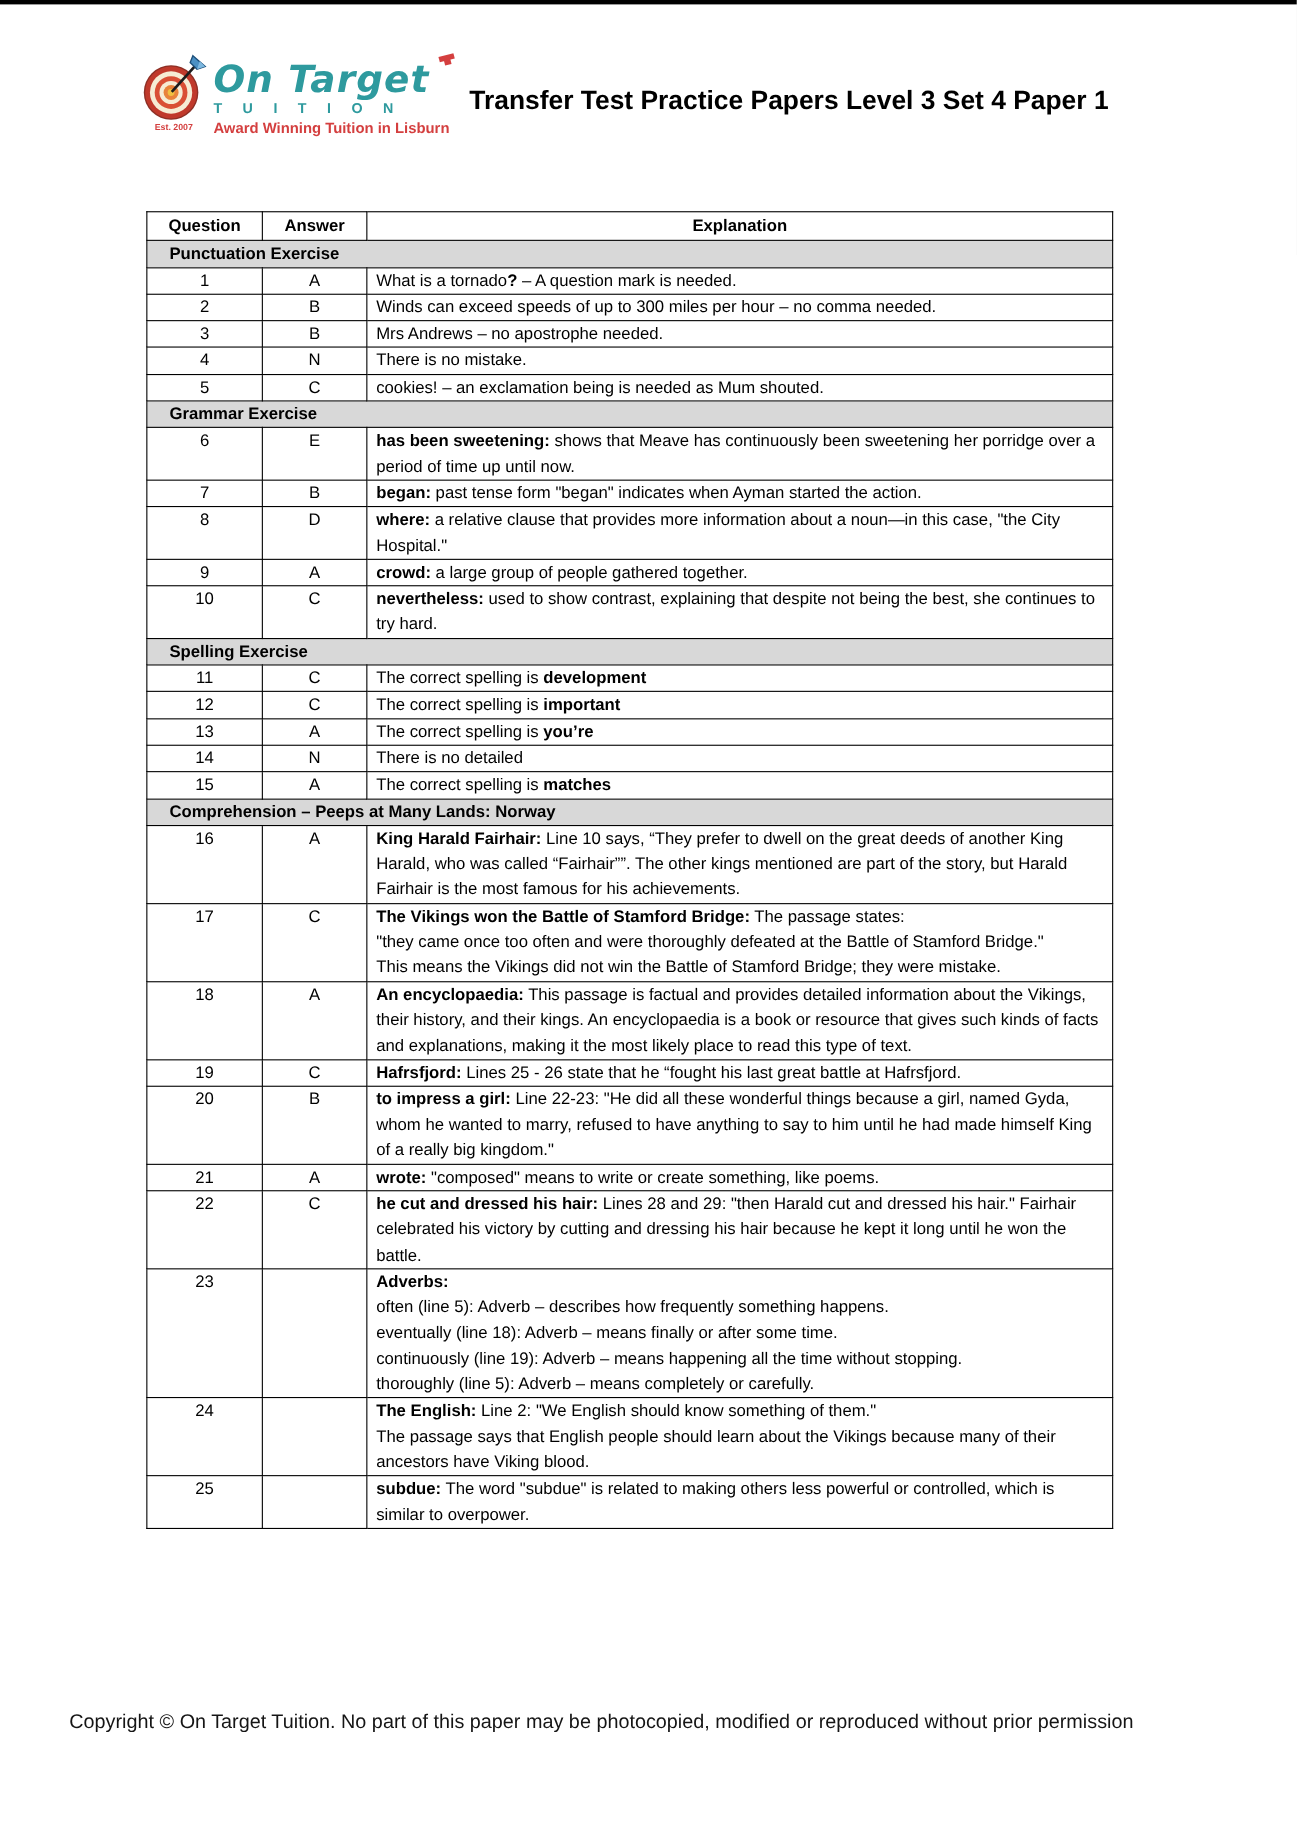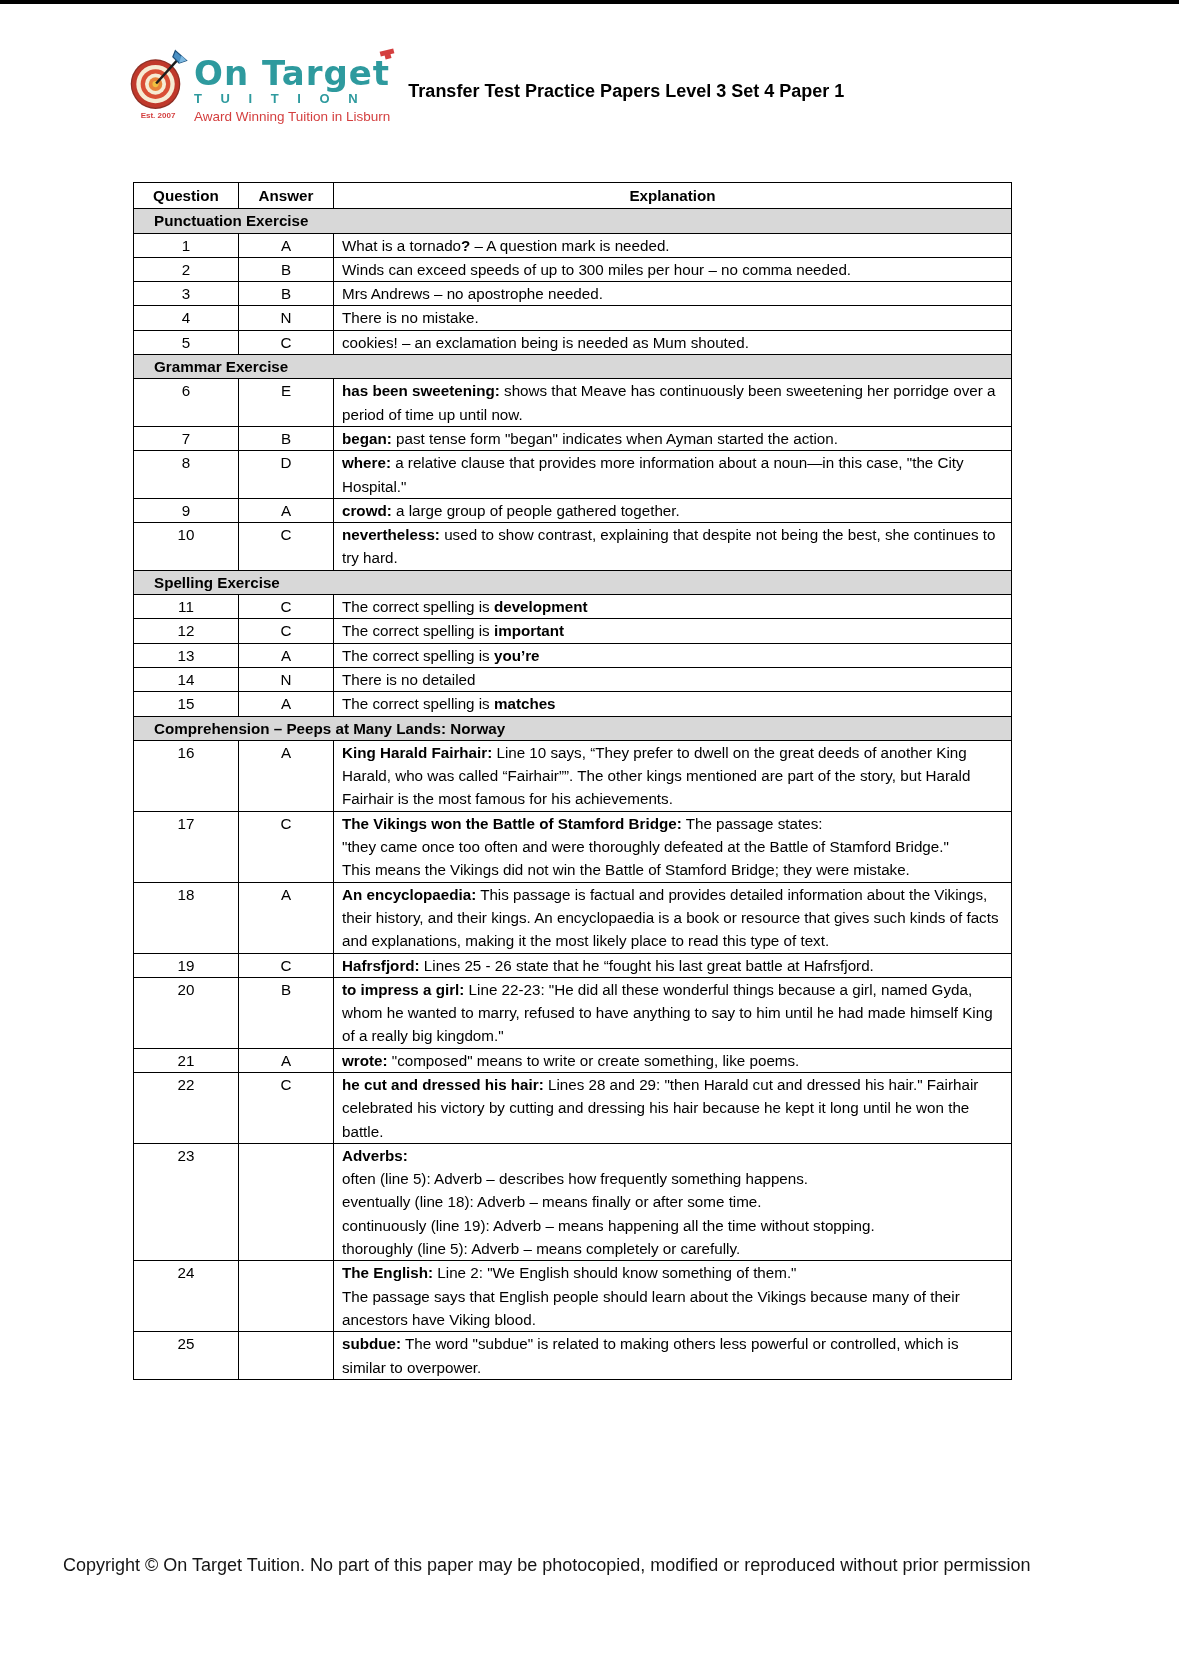--- a/index.html
+++ b/index.html
@@ -23,49 +23,49 @@
   .header {
     position: absolute; left: 126px; top: 48px;
     display: flex; align-items: center;
   }
   .logo { display: flex; align-items: flex-start; }
   .logo-board { width: 64px; display: flex; flex-direction: column; align-items: center; }
   .logo-est { font-size: 8px; font-weight: bold; color: var(--brand-red); margin-top: -3px; }
   .logo-textcol { margin-left: 4px; padding-top: 8px; position: relative; }
   .logo-brand {
     font-family: "DejaVu Sans", sans-serif;
-    font-weight: bold;
+    font-style: italic; font-weight: bold;
     font-size: 34px; line-height: 34px;
     color: var(--brand-teal); letter-spacing: 1px;
   }
   .grad-cap {
     position: absolute; right: -4px; top: 2px;
     width: 14px; height: 5px; background: var(--brand-red);
     transform: rotate(-14deg);
   }
   .grad-cap::after {
     content: ""; position: absolute; left: 4px; top: 4px;
     width: 6px; height: 5px; background: var(--brand-red);
   }
   .logo-tuition {
     color: var(--brand-teal); font-size: 13px; font-weight: bold;
     letter-spacing: 7.5px; line-height: 15px; margin-top: 1px;
   }
   .logo-tagline {
-    color: var(--brand-red); font-size: 13.5px; font-weight: normal;
+    color: var(--brand-red); font-size: 13.5px; font-weight: bold;
     line-height: 16px; margin-top: 3px;
   }
   .doc-title {
     margin: 0 0 0 18px; padding-top: 10px;
-    font-size: 18px; font-weight: bold; color: #000;
+    font-size: 24px; font-weight: bold; color: #000;
   }
 
   
   .answer-table {
-    position: absolute; left: 133px; top: 182px;
+    position: absolute; left: 133px; top: 192px;
     width: 878px; border-collapse: collapse;
     table-layout: fixed;
   }
   .answer-table th, .answer-table td {
     border: 1.6px solid #000;
     font-size: 15.2px;
     line-height: 23.3px;
     padding: 0 4px;
     vertical-align: top;
     color: #000;

